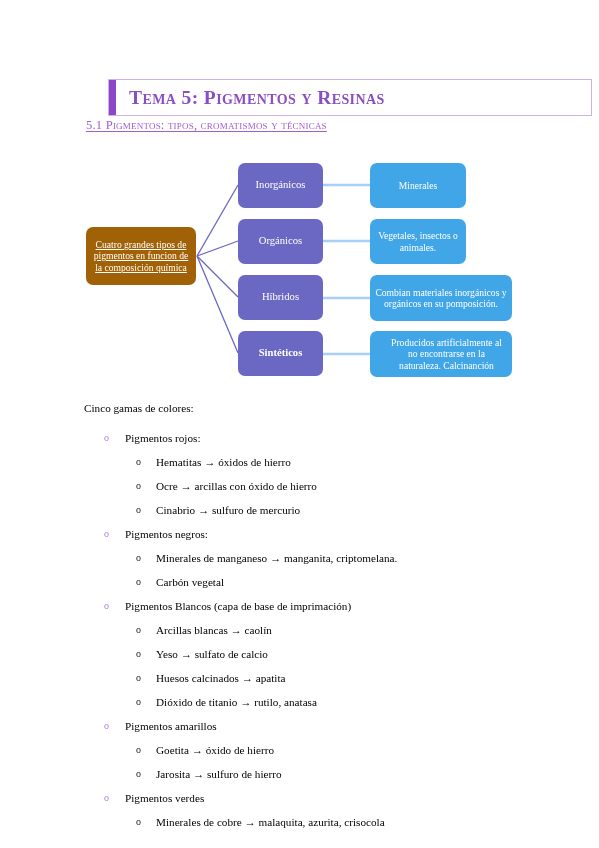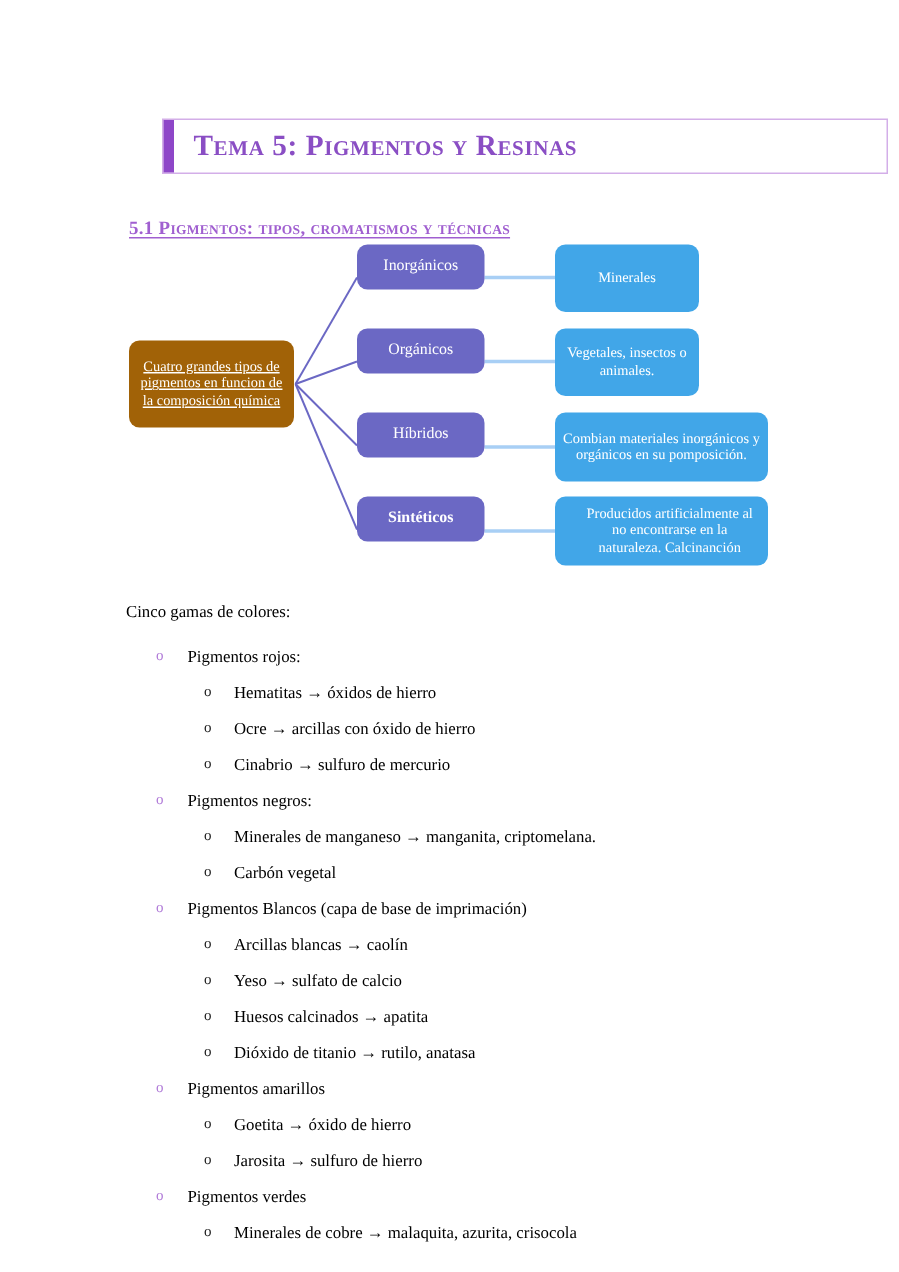--- a/index.html
+++ b/index.html
@@ -53,27 +53,26 @@
     white-space: nowrap;
   }
 
   
   .subtitle {
     position: absolute;
     left: 86px;
     top: 118px;
     font-size: 12.6px;
     font-variant: small-caps;
-    font-weight: bold;
+    font-weight: normal;
     color: #a05fd0;
     text-decoration: underline;
     text-underline-offset: 2px;
     letter-spacing: 0.2px;
     white-space: nowrap;
-    margin-top: 27px;
   }
 
   
   .diagram {
     position: absolute;
     left: 0;
     top: 155px;
     width: 599px;
     height: 235px;
   }
@@ -104,21 +103,21 @@
     top: 72px;
     width: 110px;
     height: 58px;
     text-decoration: underline;
   }
   .node-mid {
     background: #6b68c4;
     font-size: 10.6px;
     left: 238px;
     width: 85px;
-    height: 30px;
+    height: 45px;
   }
   .node-mid.m1 { top: 8px; }
   .node-mid.m2 { top: 64px; }
   .node-mid.m3 { top: 120px; }
   .node-mid.m4 { top: 176px; font-weight: bold; }
 
   .node-leaf {
     background: #41a6e8;
     font-size: 9.6px;
     left: 370px;

